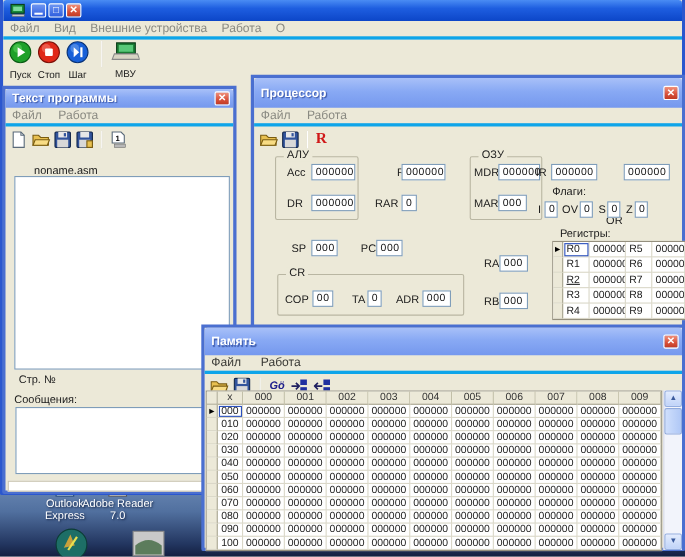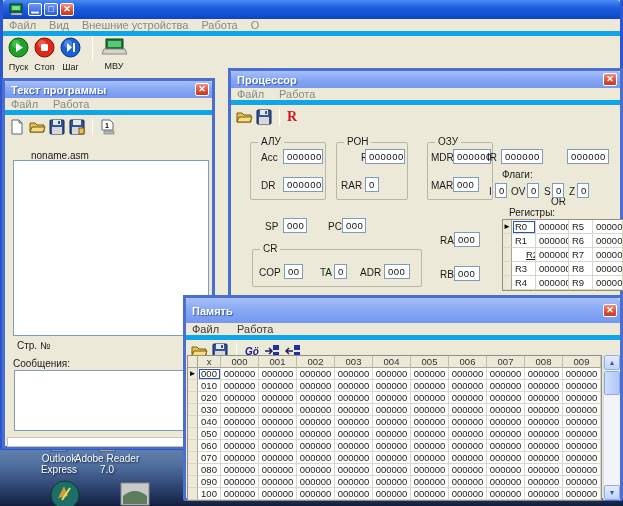--- a/index.html
+++ b/index.html
@@ -11,21 +11,21 @@
   }
   .window { position:absolute; background:#ece9d8; border:3px solid #4a6fd0; border-top:none; border-radius:0 0 2px 2px; }
   .titlebar { height:18px; background:linear-gradient(180deg,#a8c0f8 0%,#88a9f4 45%,#7598ee 100%);
     display:flex; align-items:center; padding:0 3px 0 6px; border-radius:3px 3px 0 0; margin:0 -0px; }
   .titlebar .tt { color:#fff; font-size:11px; font-weight:bold; text-shadow:1px 1px 1px #3a57a8; flex:1;
     white-space:nowrap; overflow:hidden; }
   .btn-close { width:14px; height:13px; border:1px solid #fff; border-radius:2px;
     background:linear-gradient(180deg,#f0927c,#d8503a 60%,#c03a24); color:#fff; font-size:9px; line-height:11px;
     text-align:center; font-weight:bold; }
   .menubar { height:17px; display:flex; align-items:center; padding-left:6px; gap:15px;
-    border-bottom:5px solid #0ea5e9; }
+    border-bottom:3px solid #0ea5e9; }
   .menu-item { font-size:11px; color:#8a8a82; }
   .menubar.dark .menu-item { color:#3a3a36; }
   .toolbar { display:flex; align-items:center; padding-left:5px; gap:5px; }
   .tsep { width:1px; height:16px; background:#c6c3ae; border-right:1px solid #fff; margin:0 3px; }
   
   .icon16 { width:16px; height:16px; position:relative; display:inline-block; }
   svg { display:block; }
   
   .field { position:absolute; background:#fff; border:1px solid #7f9db9; font-size:9.5px; color:#111;
     padding:1px 0 0 3px; height:15px; letter-spacing:0.5px; }
@@ -202,21 +202,21 @@
   </div>
   <div class="lbl" style="left:26px; top:69px;">noname.asm</div>
   <div class="editbox" style="left:8px; top:79px; width:196px; height:176px;"></div>
   <div class="lbl" style="left:12px; top:259px;">Стр. №</div>
   <div class="lbl" style="left:8px; top:277px;">Сообщения:</div>
   <div class="editbox" style="left:9px; top:289px; width:192px; height:61px;"></div>
   <div style="position:absolute; left:2px; top:356px; width:203px; height:10px; background:#fff; border:1px solid #c8c4b0;"></div>
 </div>
 
 <div class="window" style="left:228px; top:68px; width:395px; height:240px; border-top:3px solid #4a6fd0;">
-  <div class="titlebar" style="height:17px;justify-content:flex-end;">
+  <div class="titlebar" style="height:27px;justify-content:flex-end;">
     <span class="tt">Процессор</span>
     <span class="btn-close">✕</span>
   </div>
   <div class="menubar">
       <span class="menu-item">Файл</span>
       <span class="menu-item">Работа</span>
     </div>
   <div class="toolbar" style="height:24px; gap:4px;">
     <span class="icon16">
       <svg width="17" height="16">
@@ -237,23 +237,20 @@
   </div>
 
   <div class="group" style="left:19px; top:71px; width:76px; height:58px;">
     <span class="glabel">АЛУ</span>
   </div>
   <span class="lbl" style="left:30px; top:81px;">Acc</span>
   <span class="field" style="left:52px; top:78px; width:40px;">000000</span>
   <span class="lbl" style="left:30px; top:109px;">DR</span>
   <span class="field" style="left:52px; top:106px; width:40px;">000000</span>
 
-  <div class="group" style="left:105px; top:71px; width:72px; height:58px;">
-    <span class="glabel">РОН</span>
-  </div>
   <span class="lbl" style="left:110px; top:81px;padding-left:20px;">RDR</span>
   <span class="field" style="left:134px; top:78px; width:40px;">000000</span>
   <span class="lbl" style="left:110px; top:109px;">RAR</span>
   <span class="field" style="left:134px; top:106px; width:14px;">0</span>
 
   <div class="group" style="left:196px; top:71px; width:66px; height:58px;">
     <span class="glabel">ОЗУ</span>
   </div>
   <span class="lbl" style="left:200px; top:81px;">MDR</span>
   <span class="field" style="left:222px; top:78px; width:38px;">000000</span>
@@ -301,21 +298,21 @@
       <div class="cell sel" style="justify-content: flex-start; padding-left: 3px;">R0</div>
       <div class="cell " style="justify-content: flex-start; padding-left: 3px;">000000</div>
       <div class="cell " style="justify-content: flex-start; padding-left: 3px;">R5</div>
       <div class="cell " style="justify-content: flex-start; padding-left: 3px;">000000</div>
       <div class="cell ind"></div>
       <div class="cell " style="justify-content: flex-start; padding-left: 3px;">R1</div>
       <div class="cell " style="justify-content: flex-start; padding-left: 3px;">000000</div>
       <div class="cell " style="justify-content: flex-start; padding-left: 3px;">R6</div>
       <div class="cell " style="justify-content: flex-start; padding-left: 3px;">000000</div>
       <div class="cell ind"></div>
-      <div class="cell " style="justify-content: flex-start; padding-left: 14px; text-decoration: underline;">R2</div>
+      <div class="cell " style="justify-content: flex-start; padding-left: 3px; text-decoration: underline;">R2</div>
       <div class="cell " style="justify-content: flex-start; padding-left: 3px;">000000</div>
       <div class="cell " style="justify-content: flex-start; padding-left: 3px;">R7</div>
       <div class="cell " style="justify-content: flex-start; padding-left: 3px;">000000</div>
       <div class="cell ind"></div>
       <div class="cell " style="justify-content: flex-start; padding-left: 3px;">R3</div>
       <div class="cell " style="justify-content: flex-start; padding-left: 3px;">000000</div>
       <div class="cell " style="justify-content: flex-start; padding-left: 3px;">R8</div>
       <div class="cell " style="justify-content: flex-start; padding-left: 3px;">000000</div>
       <div class="cell ind"></div>
       <div class="cell " style="justify-content: flex-start; padding-left: 3px;">R4</div>

